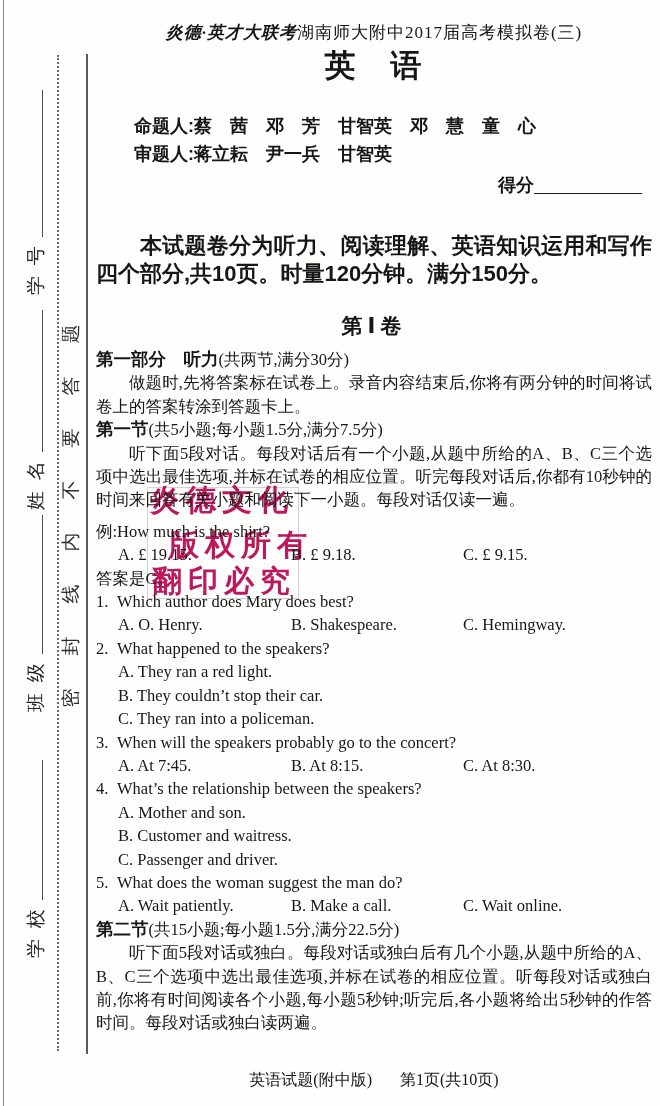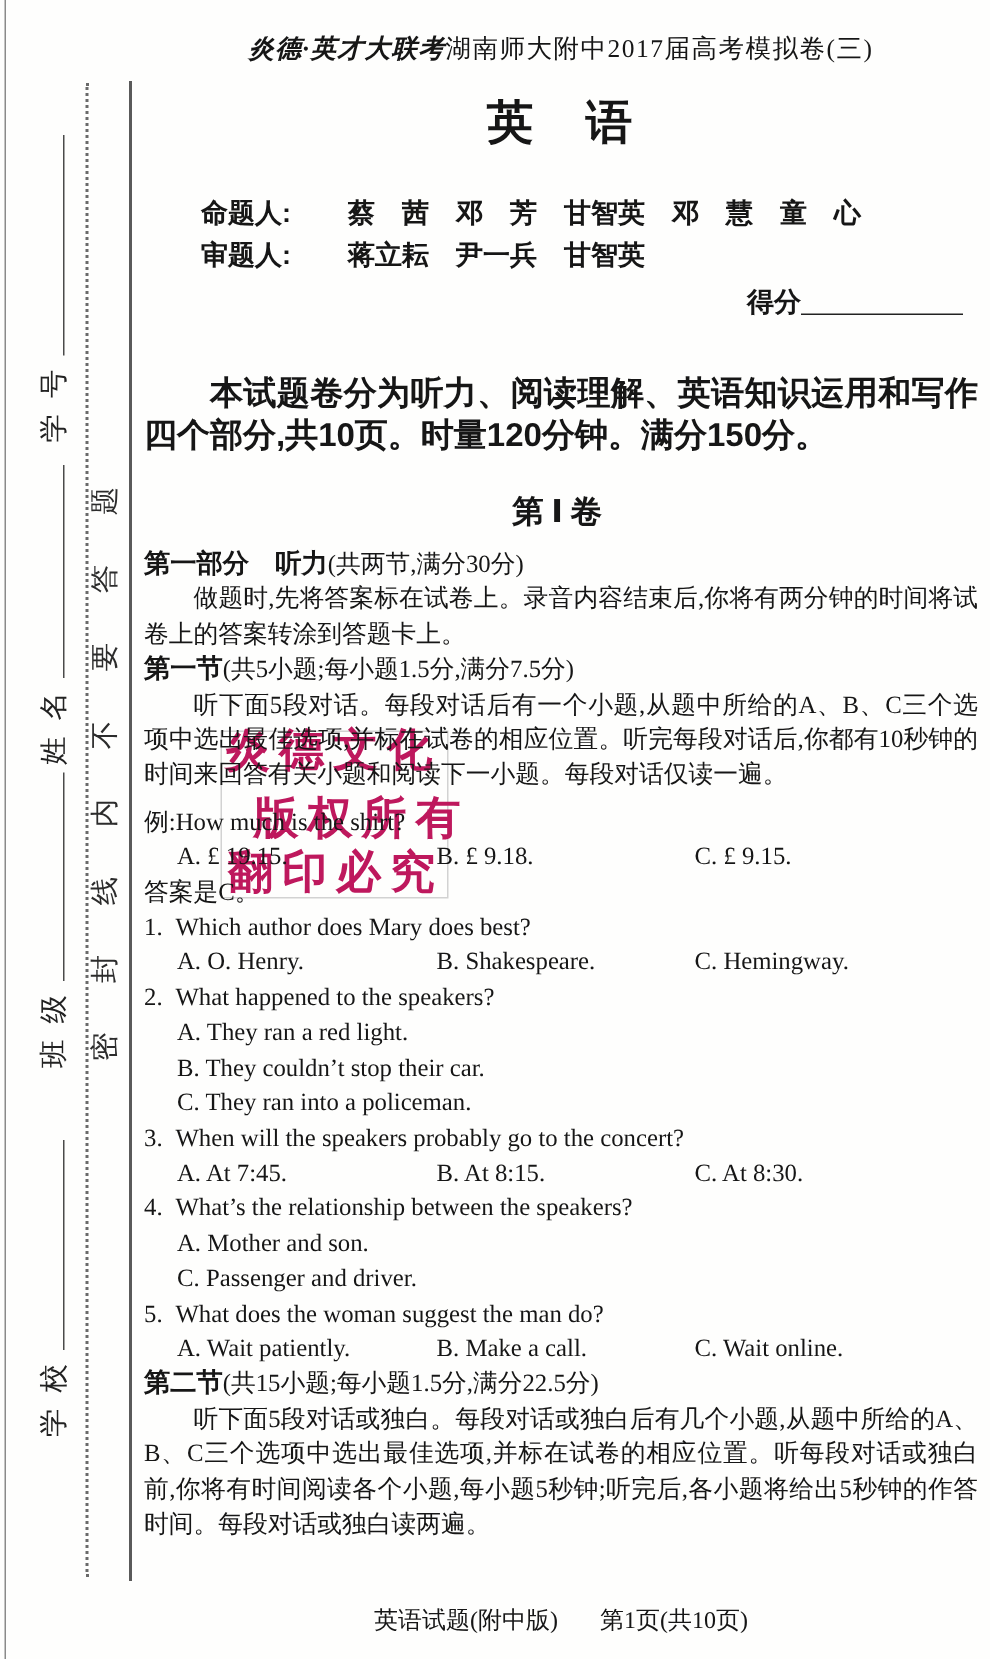--- a/index.html
+++ b/index.html
@@ -28,25 +28,25 @@
   .wm-line{position:absolute;font-size:30px;font-weight:bold;color:#be185d;letter-spacing:6px;z-index:1;
     font-family:"Liberation Serif","DejaVu Serif",serif;}
   .wm-1{left:150px;top:480px;}
   .wm-2{left:169px;top:525px;}
   .wm-3{left:152px;top:561px;}
 
   
   .content{position:absolute;left:96px;top:0;width:556px;z-index:2;}
   .header1{margin-top:19px;text-align:center;font-size:17px;letter-spacing:1px;line-height:27px;}
   .header1 .brand{font-weight:bold;font-style:italic;}
-  .title{margin-top:16px;text-align:center;font-size:31px;letter-spacing:2px;line-height:40px;
+  .title{text-align:center;font-size:31px;letter-spacing:2px;line-height:40px;
     font-family:"Liberation Sans","DejaVu Sans",sans-serif;font-weight:bold;}
   .people{margin-top:26px;margin-left:38px;font-size:18px;line-height:28px;
     font-family:"Liberation Sans","DejaVu Sans",sans-serif;font-weight:bold;}
-  .people-row{display:flex;gap:38px;}
+  .people-row{display:flex;}
   .p-label{white-space:nowrap;}
   .score-row{margin-top:6px;text-align:right;padding-right:10px;font-size:18px;line-height:22px;
     font-family:"Liberation Sans","DejaVu Sans",sans-serif;font-weight:bold;}
   .score-blank{display:inline-block;width:108px;height:18px;border-bottom:1.5px solid #222;vertical-align:-3px;}
   .intro{margin-top:36px;font-size:22px;line-height:28px;text-indent:2em;text-align:justify;
     font-family:Liberation Sans, sans-serif;font-weight:bold;}
   .vol-title{margin-top:24px;text-align:center;font-size:21px;letter-spacing:5px;line-height:28px;
     font-family:"Liberation Sans","DejaVu Sans",sans-serif;font-weight:bold;}
   .sec-heading{margin-top:8px;font-size:17px;line-height:23.4px;}
   .hd-bold{font-family:"Liberation Sans","DejaVu Sans",sans-serif;font-weight:bold;font-size:17.5px;}
@@ -179,20 +179,21 @@
         <span class="o1">A. At 7:45.</span>
         <span class="o2">B. At 8:15.</span>
         <span class="o3">C. At 8:30.</span>
       </div>
     </div>
 
     <div>
       <div class="q-line"><span class="q-num">4.</span><span>What’s the relationship between the speakers?</span></div>
       <div class="opt-stack">
         <div>A. Mother and son.</div>
+        <div>B. Customer and waitress.</div>
         <div>C. Passenger and driver.</div>
       </div>
     </div>
 
     <div>
       <div class="q-line"><span class="q-num">5.</span><span>What does the woman suggest the man do?</span></div>
       <div class="opt-row">
         <span class="o1">A. Wait patiently.</span>
         <span class="o2">B. Make a call.</span>
         <span class="o3">C. Wait online.</span>

